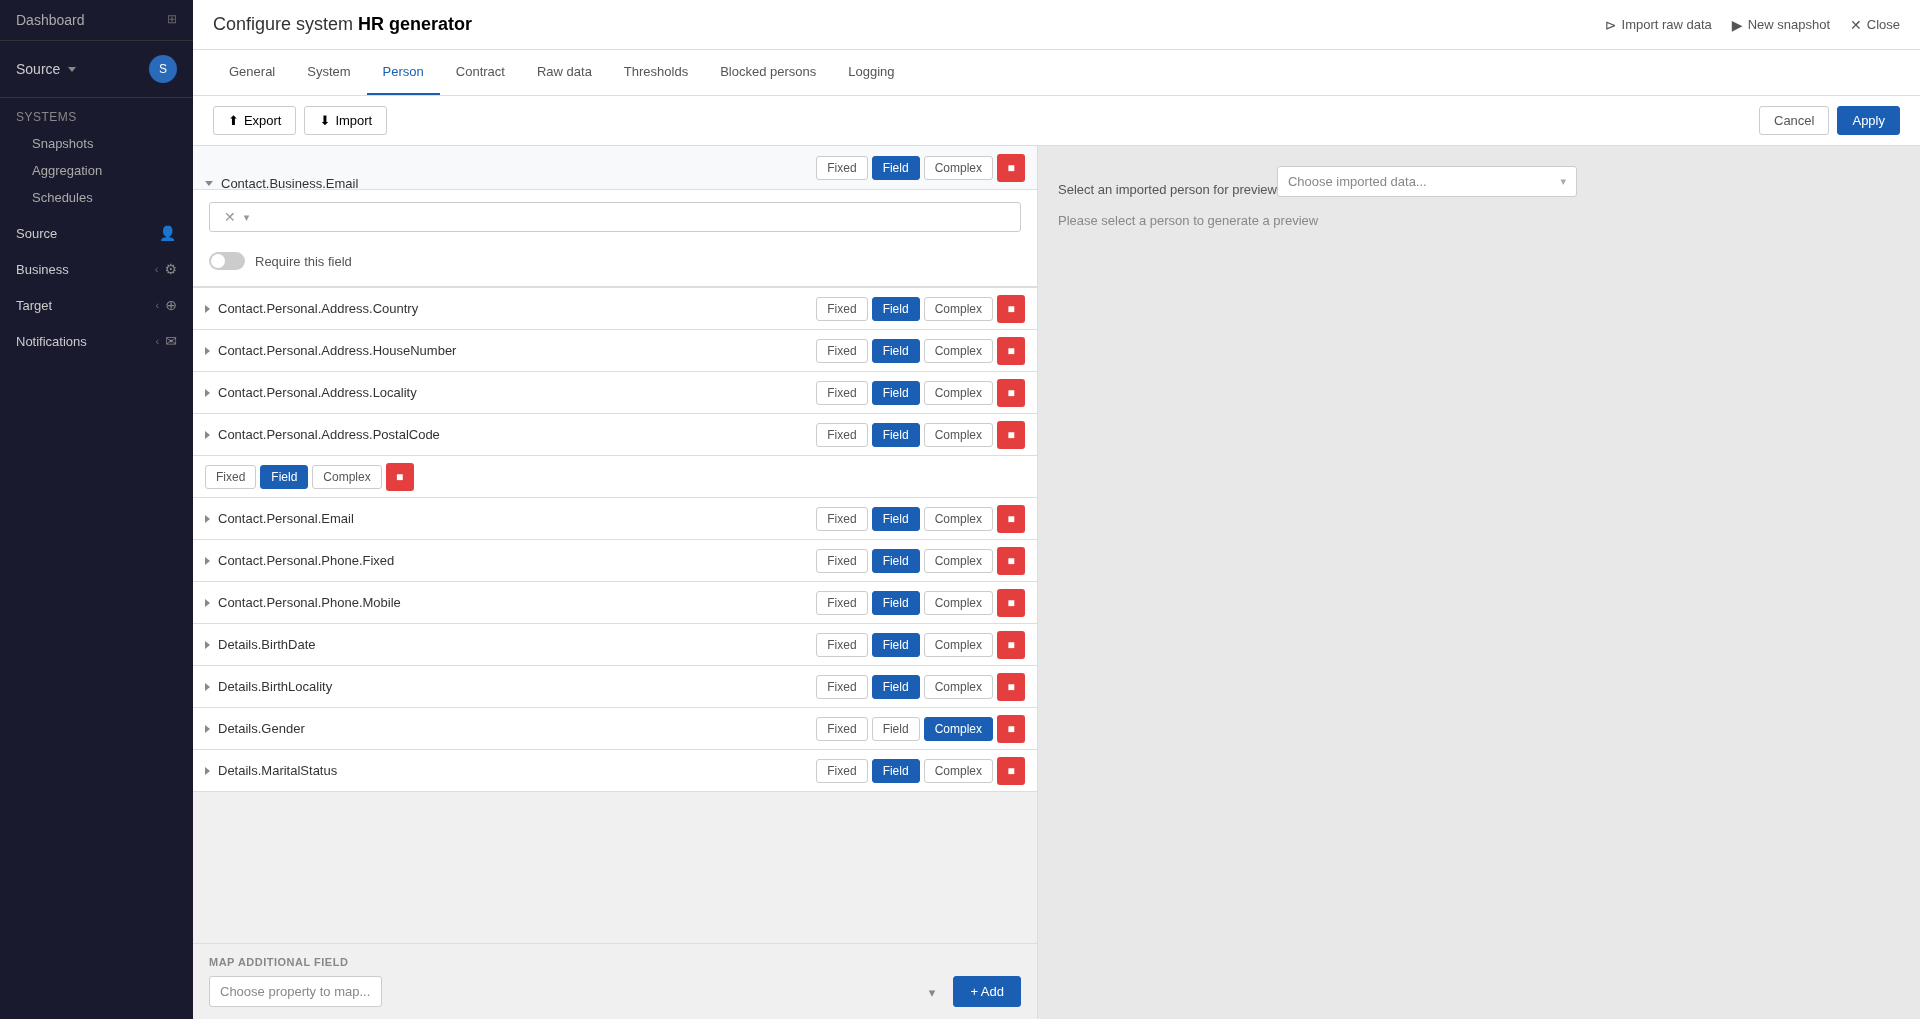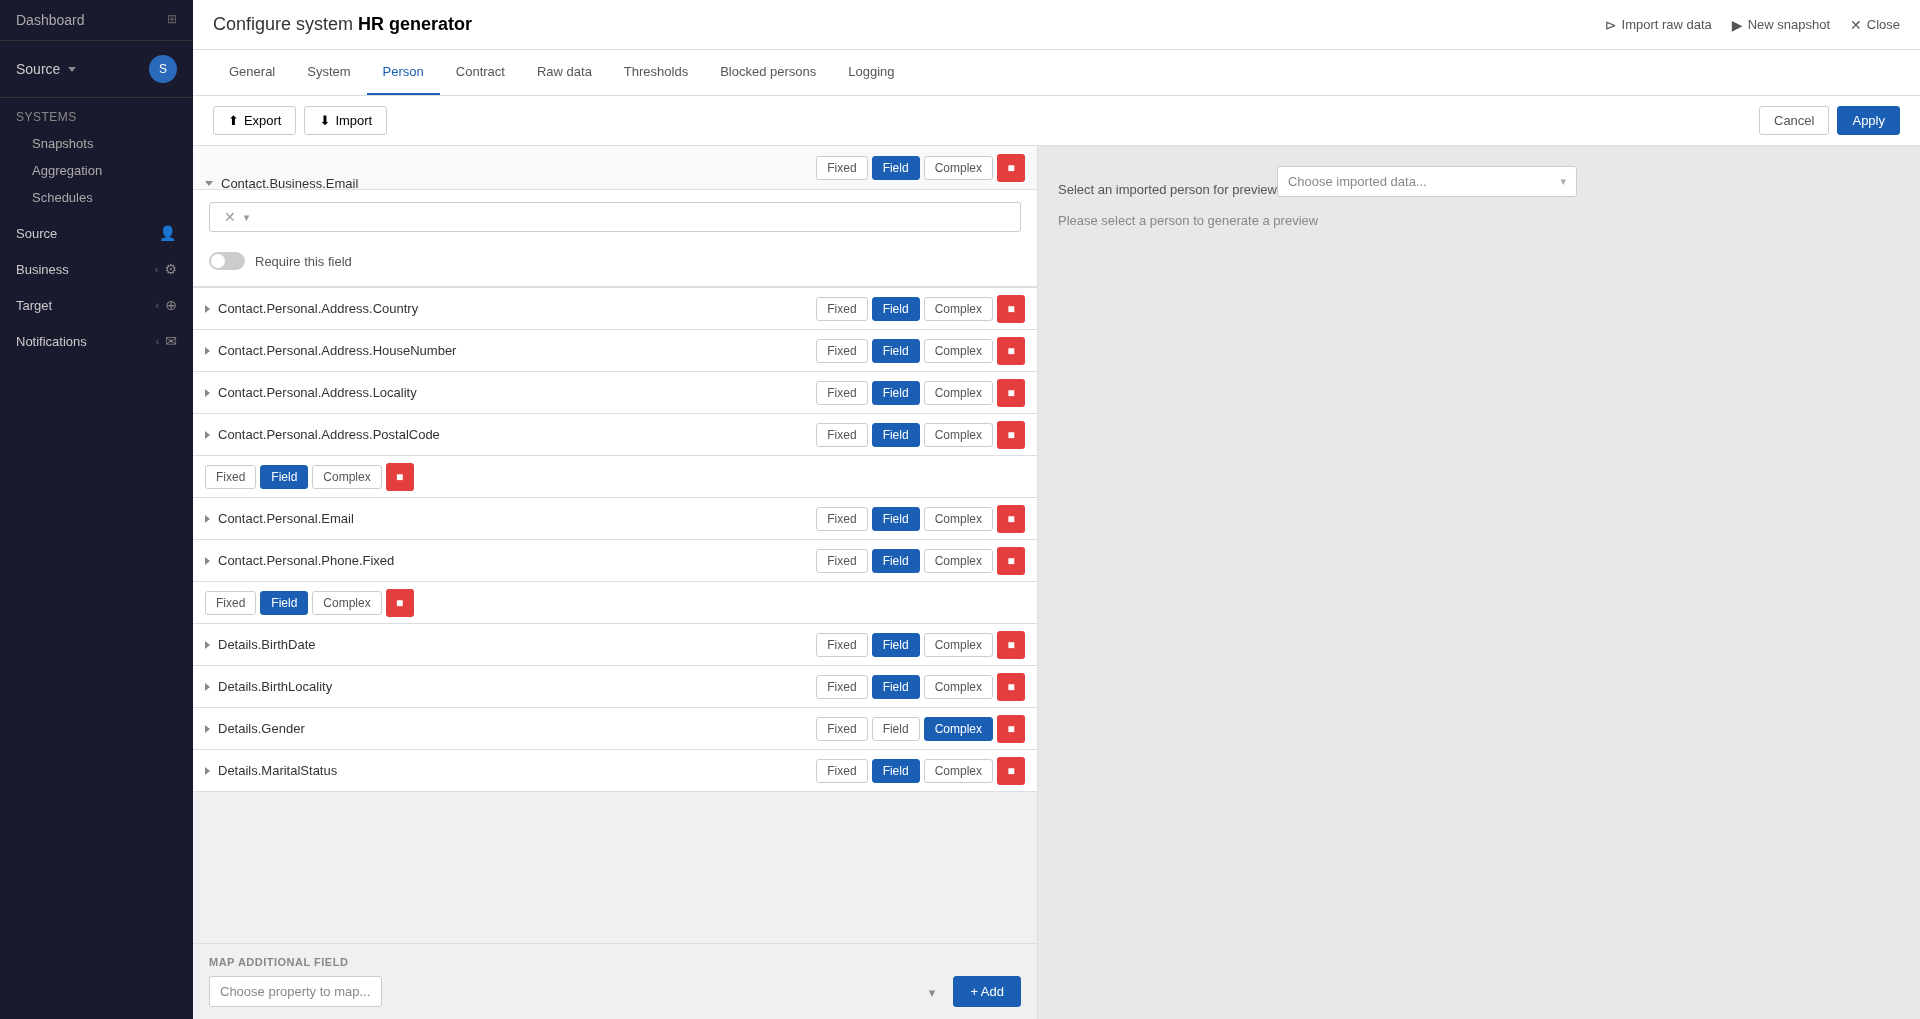--- a/index.html
+++ b/index.html
@@ -327,20 +327,24 @@
       <div class="mapping-buttons">
         <button class="mapping-btn">Fixed</button>
         <button class="mapping-btn active-field">Field</button>
         <button class="mapping-btn ">Complex</button>
         <button class="mapping-btn-delete">
           <span style="font-size:12px;">■</span>
         </button>
       </div>
     </div>
             <div class="mapping-item">
+      <div class="mapping-item-name">
+        <span class="chevron-right"></span>
+        <span>Contact.Personal.Phone.Mobile</span>
+      </div>
       <div class="mapping-buttons">
         <button class="mapping-btn">Fixed</button>
         <button class="mapping-btn active-field">Field</button>
         <button class="mapping-btn ">Complex</button>
         <button class="mapping-btn-delete">
           <span style="font-size:12px;">■</span>
         </button>
       </div>
     </div>
             <div class="mapping-item">

